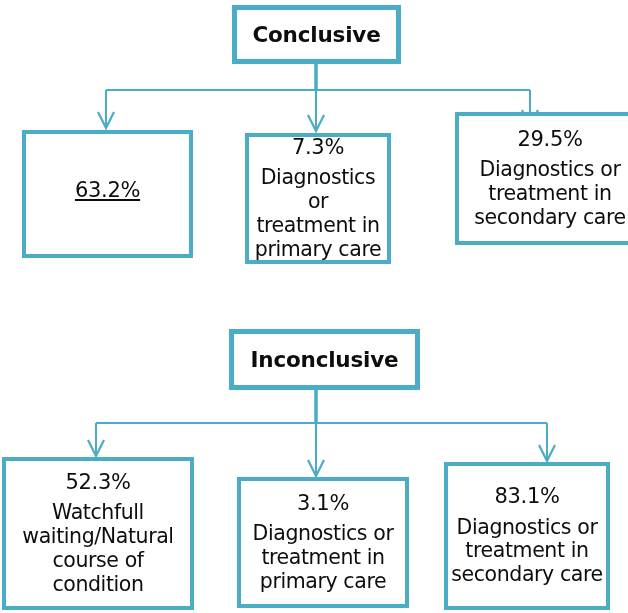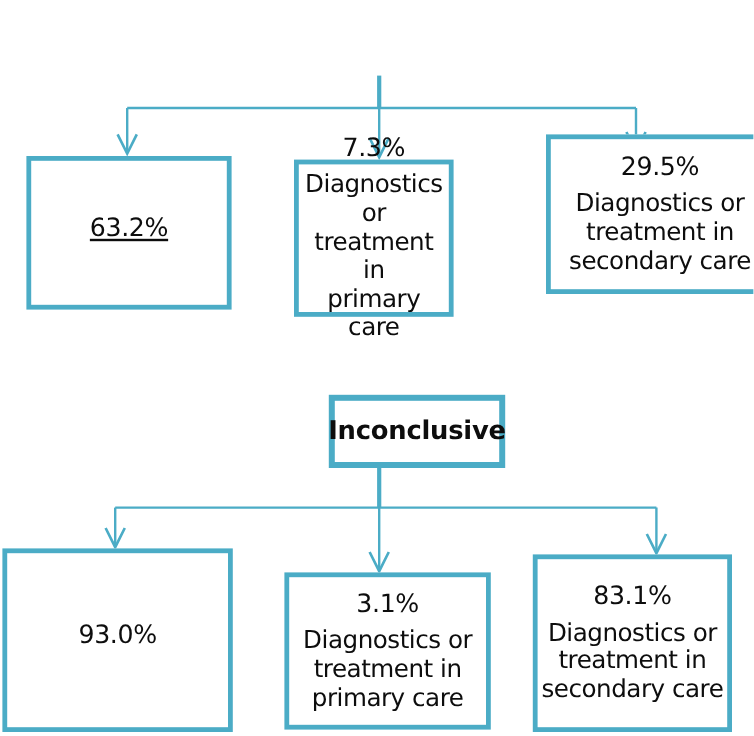--- a/index.html
+++ b/index.html
@@ -83,45 +83,52 @@
       <path d="M 96 423 L 547 423" stroke-width="2"></path>
       <path d="M 96 423 L 96 455" stroke-width="2"></path>
       <path d="M 316 423 L 316 475" stroke-width="2"></path>
       <path d="M 547 423 L 547 460" stroke-width="2"></path>
       <path d="M 88 440 L 96 456 L 104 440" stroke-width="2.2"></path>
       <path d="M 308 460 L 316 476 L 324 460" stroke-width="2.2"></path>
       <path d="M 539 445 L 547 461 L 555 445" stroke-width="2.2"></path>
     </g>
   </svg>
 
+  <div class="node root" style="left:232px; top:5px; width:169px; height:59px;">
+    <span class="root-label">Conclusive</span>
+  </div>
 
   <div class="node" style="left:22px; top:130px; width:171px; height:128px;text-decoration:underline;">
     <span class="pct">63.2%</span>
   </div>
 
-  <div class="node" style="left:245px; top:133px; width:133px; height:131px;">
+  <div class="node" style="left:245px; top:133px; width:146px; height:131px;">
     <span class="pct">7.3%</span>
     <span class="desc">Diagnostics or
 treatment in
 primary care</span>
   </div>
 
   <div class="node" style="left:455px; top:112px; width:190px; height:133px;">
     <span class="pct">29.5%</span>
     <span class="desc">Diagnostics or
 treatment in
 secondary care</span>
   </div>
 
-  <div class="node root" style="left:229px; top:329px; width:147px; height:61px;margin-left:45px;">
+  <div class="node root" style="left:229px; top:329px; width:191px; height:61px;">
     <span class="root-label">Inconclusive</span>
   </div>
 
   <div class="node" style="left:2px; top:457px; width:192px; height:153px;">
-    <span class="pct">93.0%</span>
+    <span class="pct">52.3%</span>
+    <span class="desc">Watchfull
+waiting/Natural
+course of
+condition</span>
   </div>
 
   <div class="node" style="left:237px; top:477px; width:172px; height:131px;">
     <span class="pct">3.1%</span>
     <span class="desc">Diagnostics or
 treatment in
 primary care</span>
   </div>
 
   <div class="node" style="left:444px; top:462px; width:166px; height:148px;">

